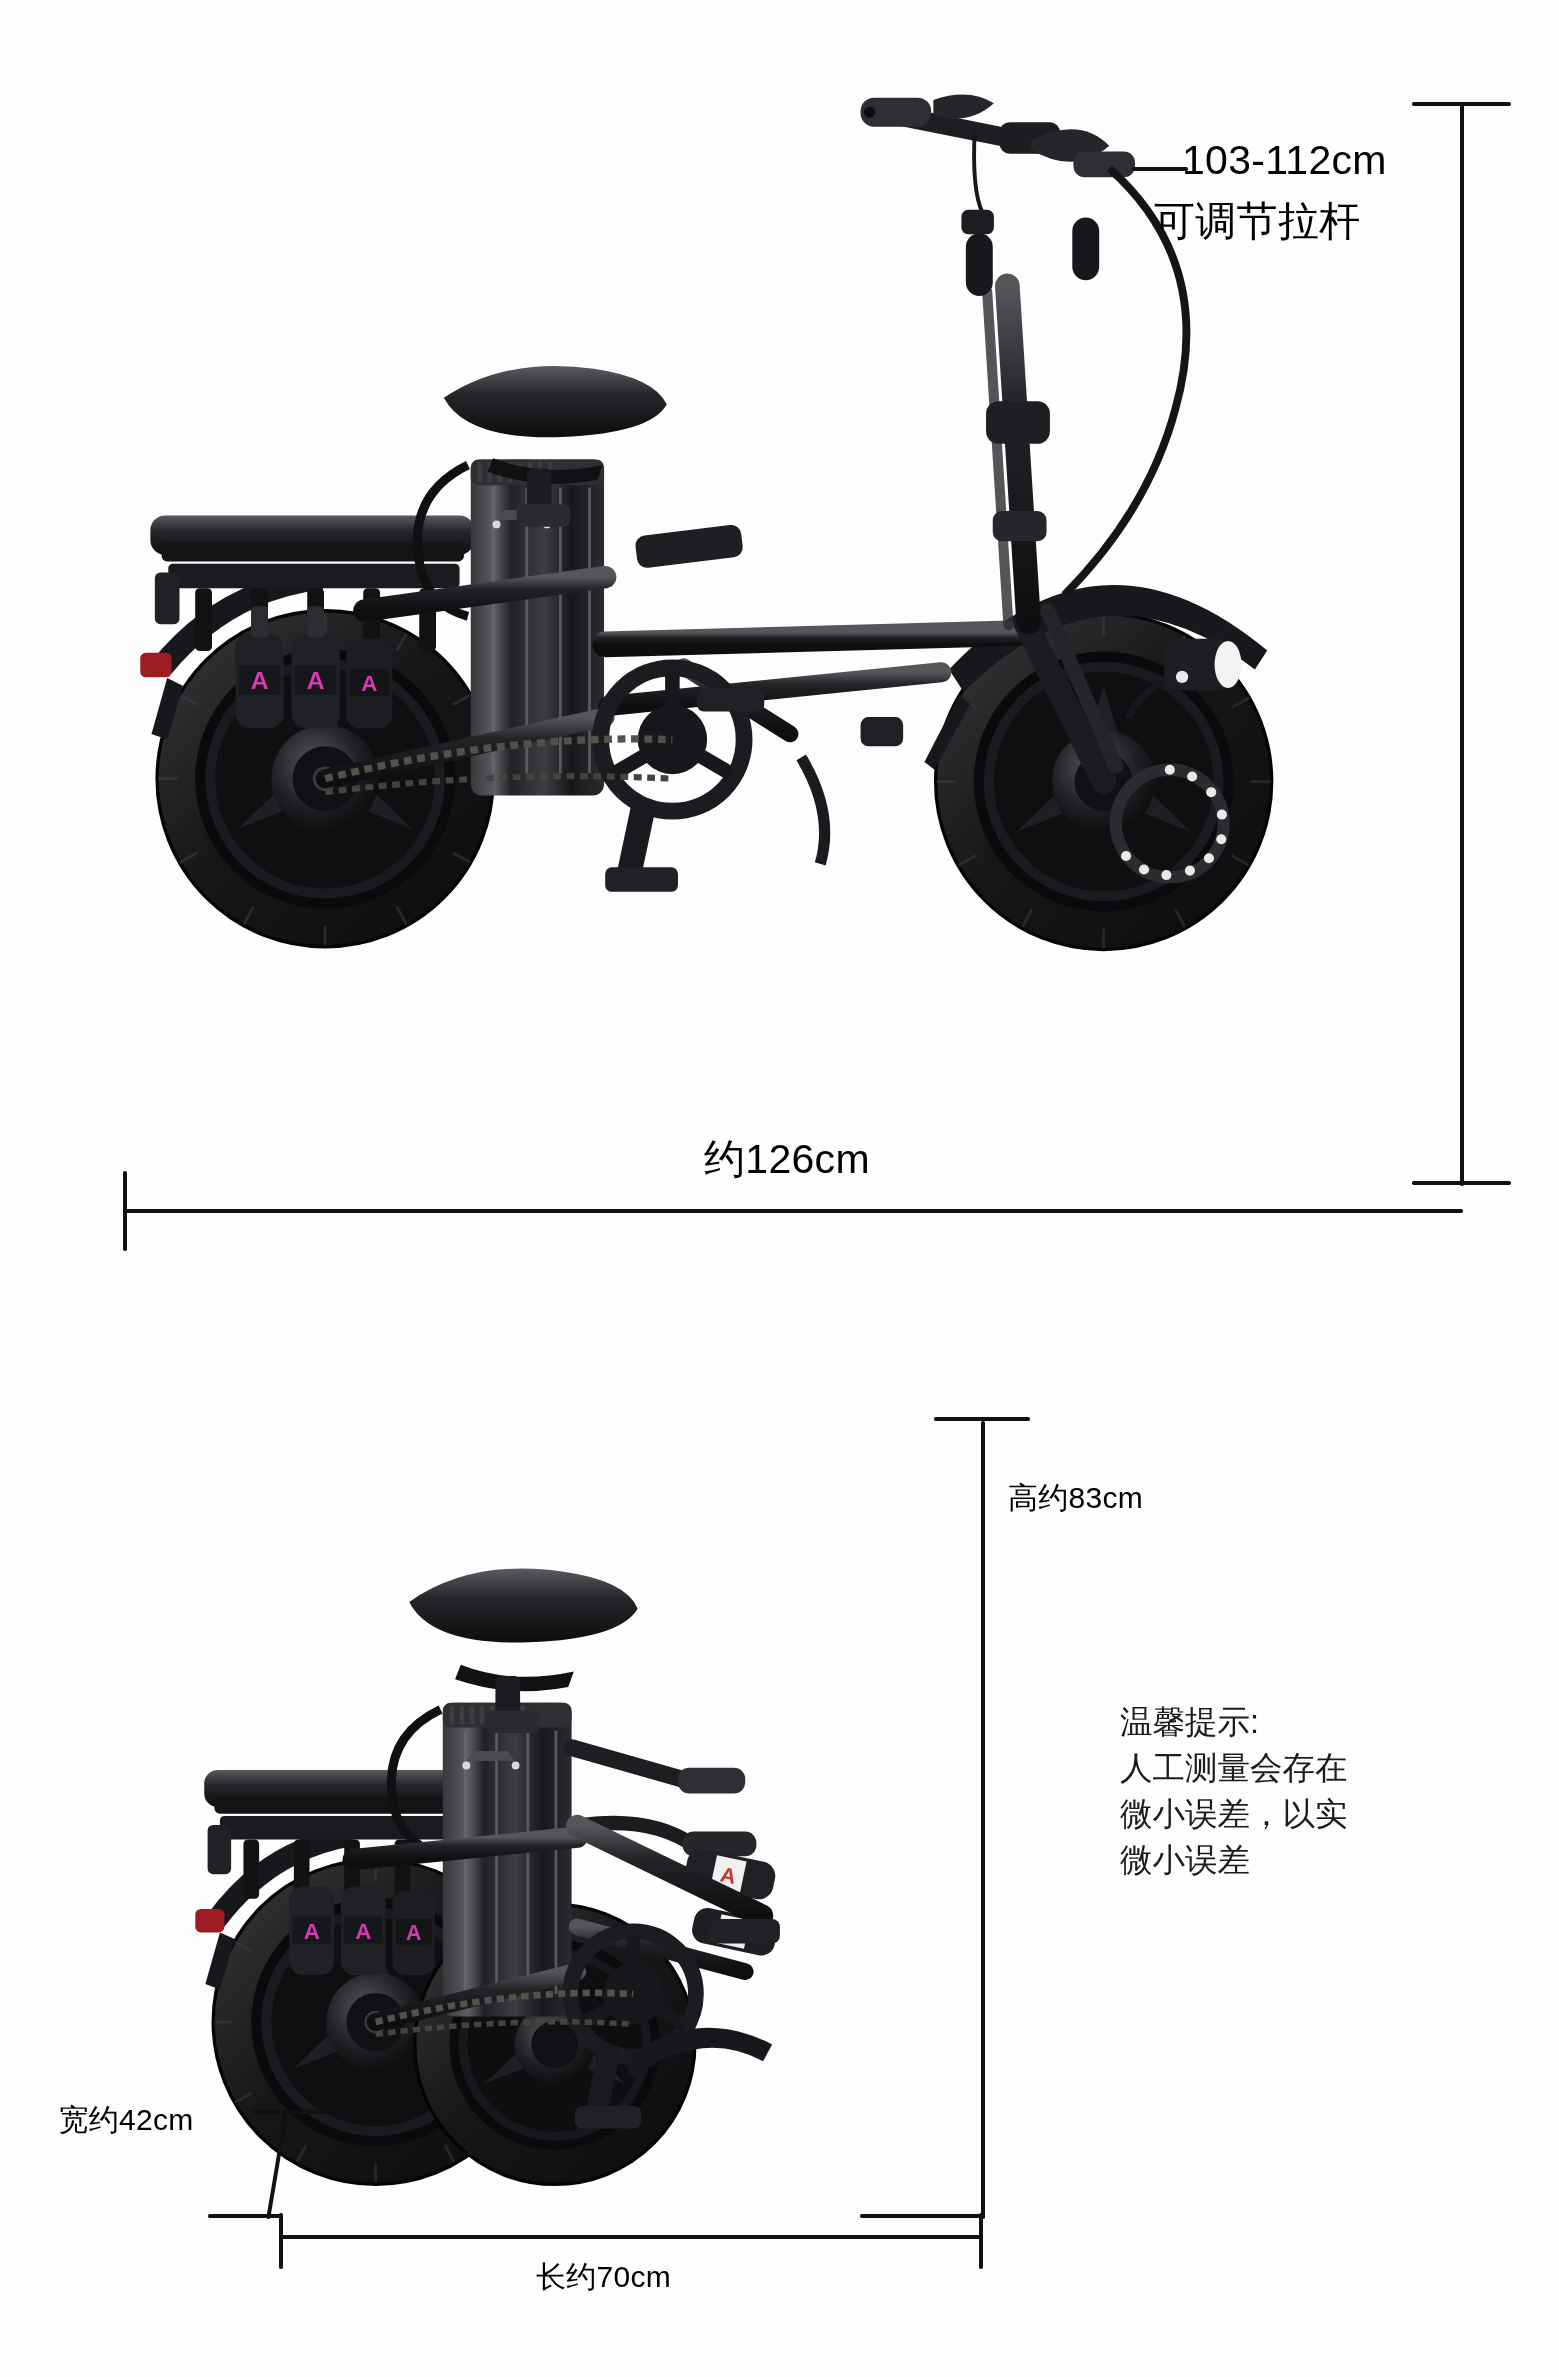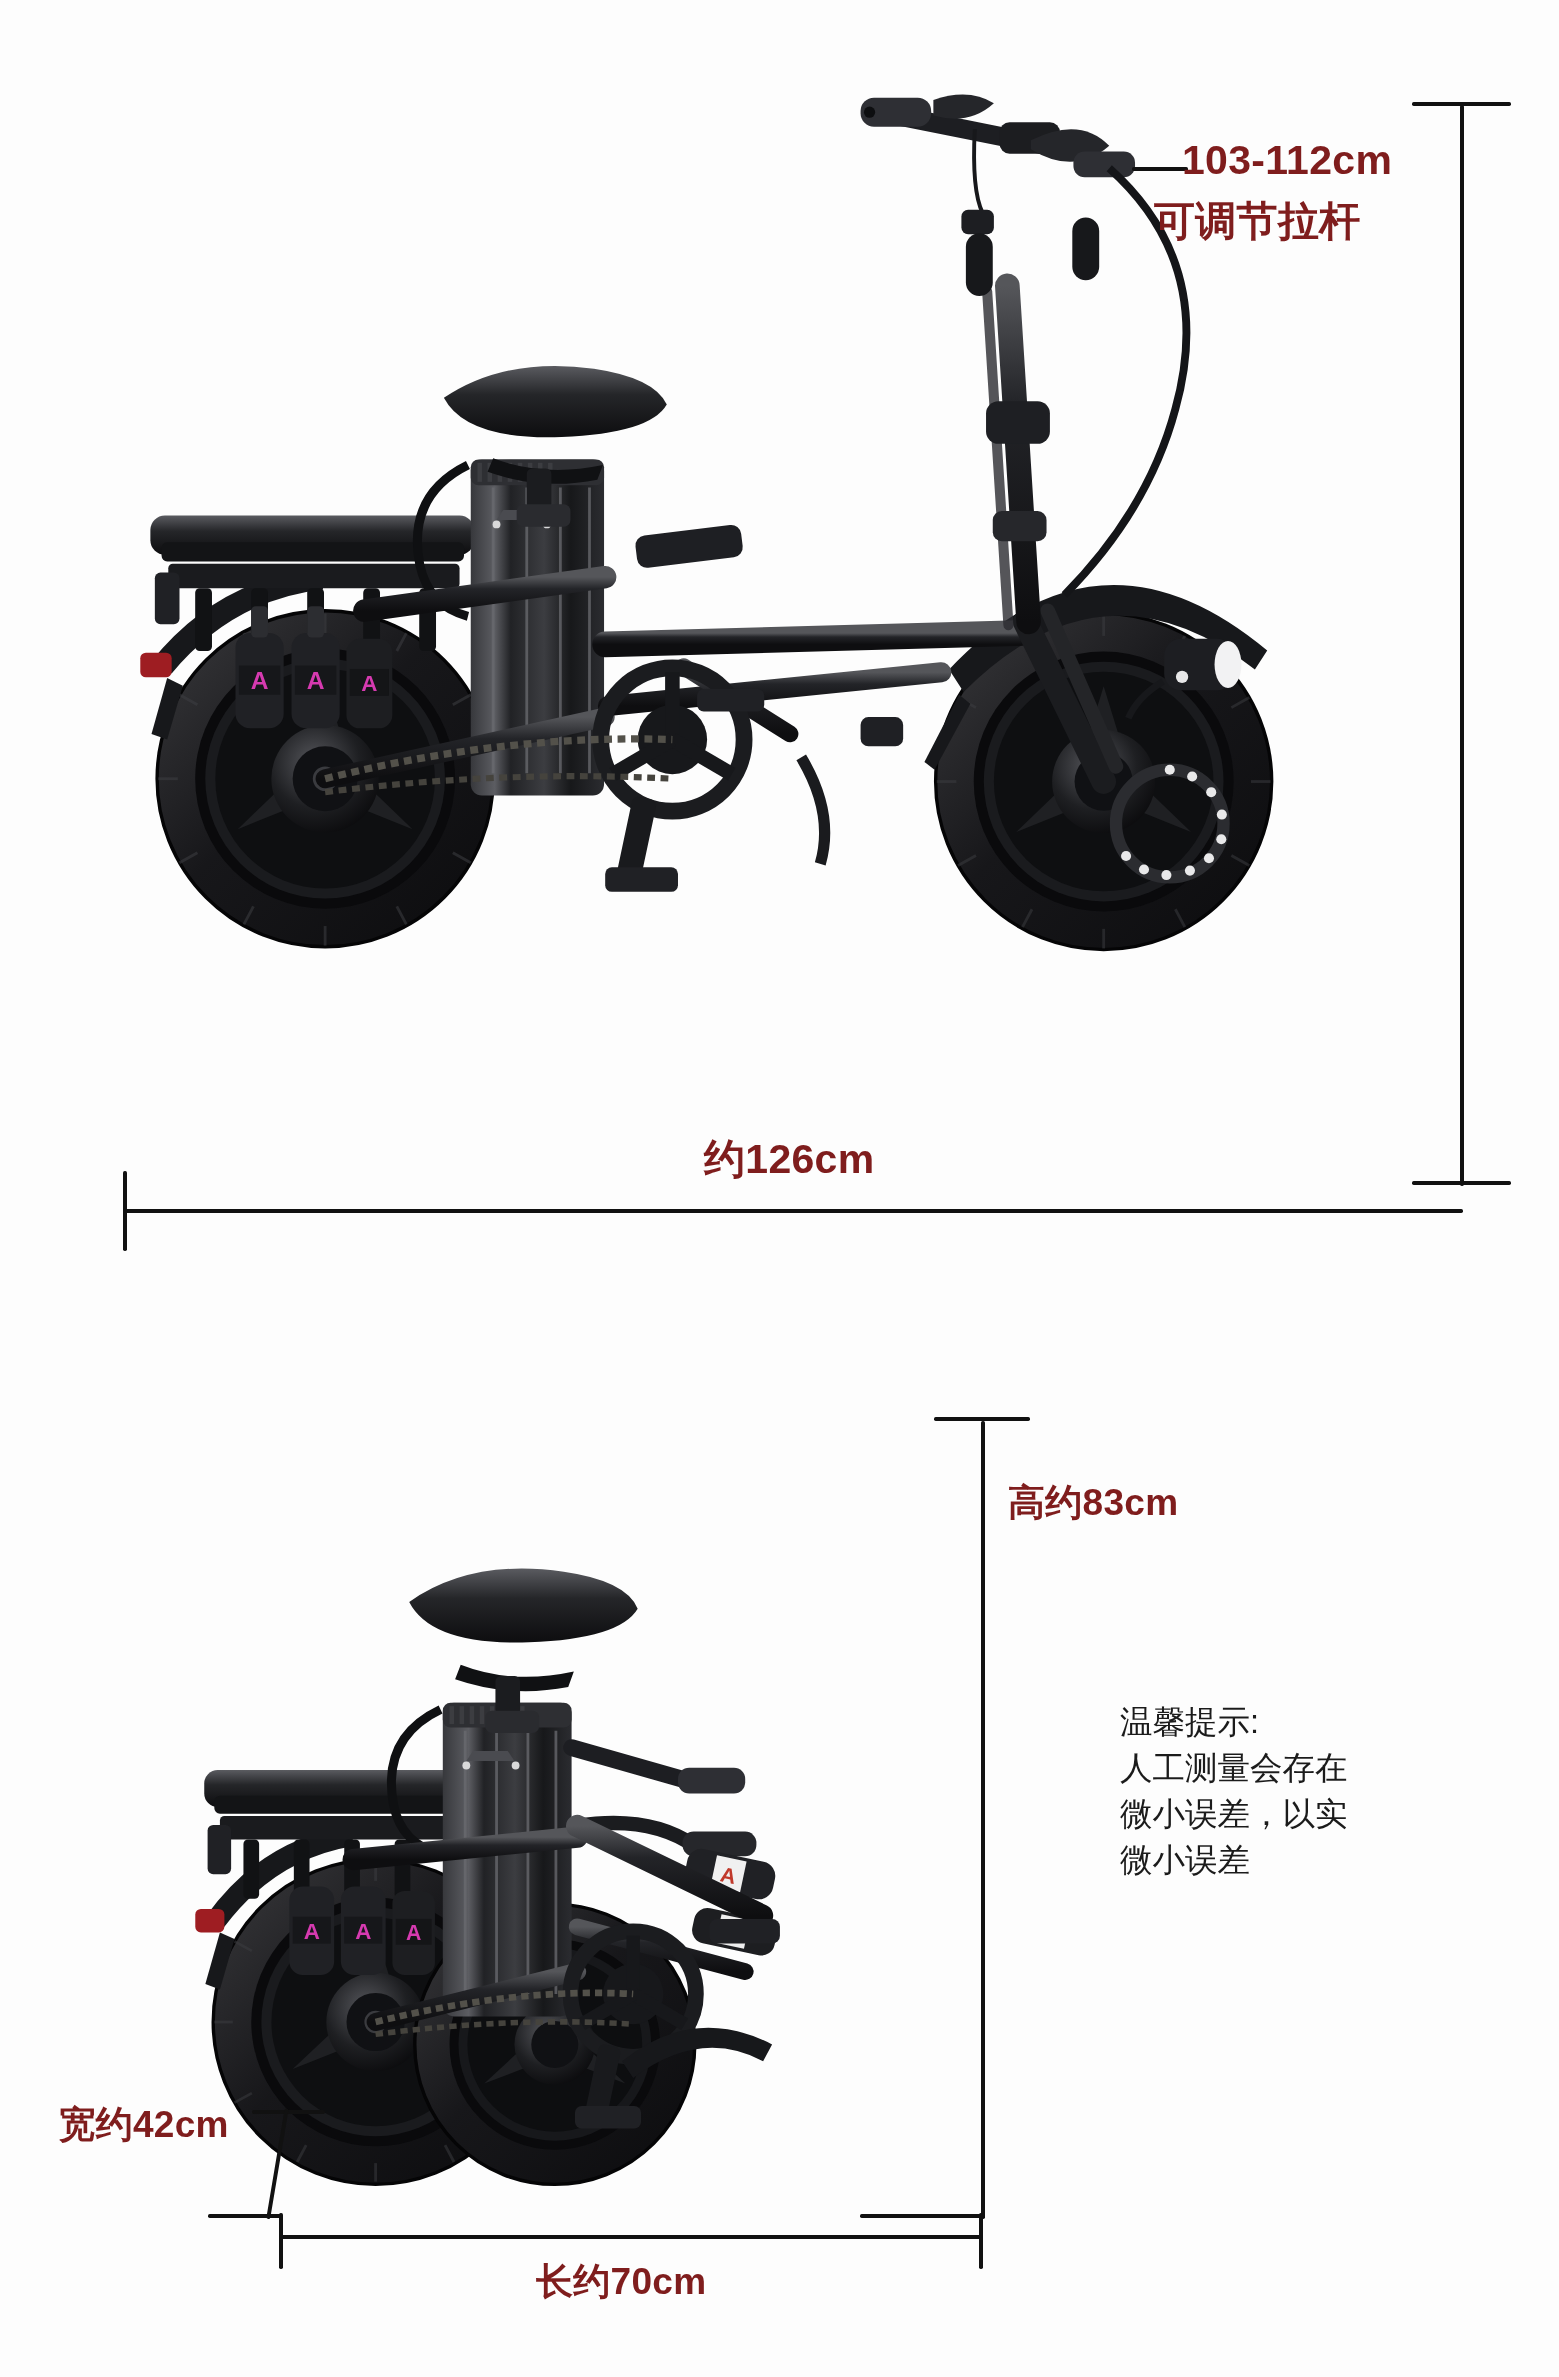--- a/index.html
+++ b/index.html
@@ -17,28 +17,28 @@
     background: #fdfdfd;
     overflow: hidden;
   }
 
   
   .abs { position: absolute; }
 
   
   .dim-text {
     position: absolute;
-    color: #7f1d1d;
-    font-weight: 700;
+    color: #000000;
+    font-weight: 400;
     letter-spacing: 0.3px;
     white-space: nowrap;
     line-height: 1.28;
   }
   .dim-xl { font-size: 41px; }
-  .dim-lg { font-size: 37px; }
+  .dim-lg { font-size: 30px; }
   .note-block {
     position: absolute;
     color: #1b1b1b;
     font-size: 32.5px;
     line-height: 1.42;
     white-space: nowrap;
   }
 
   
   .rule-h {

